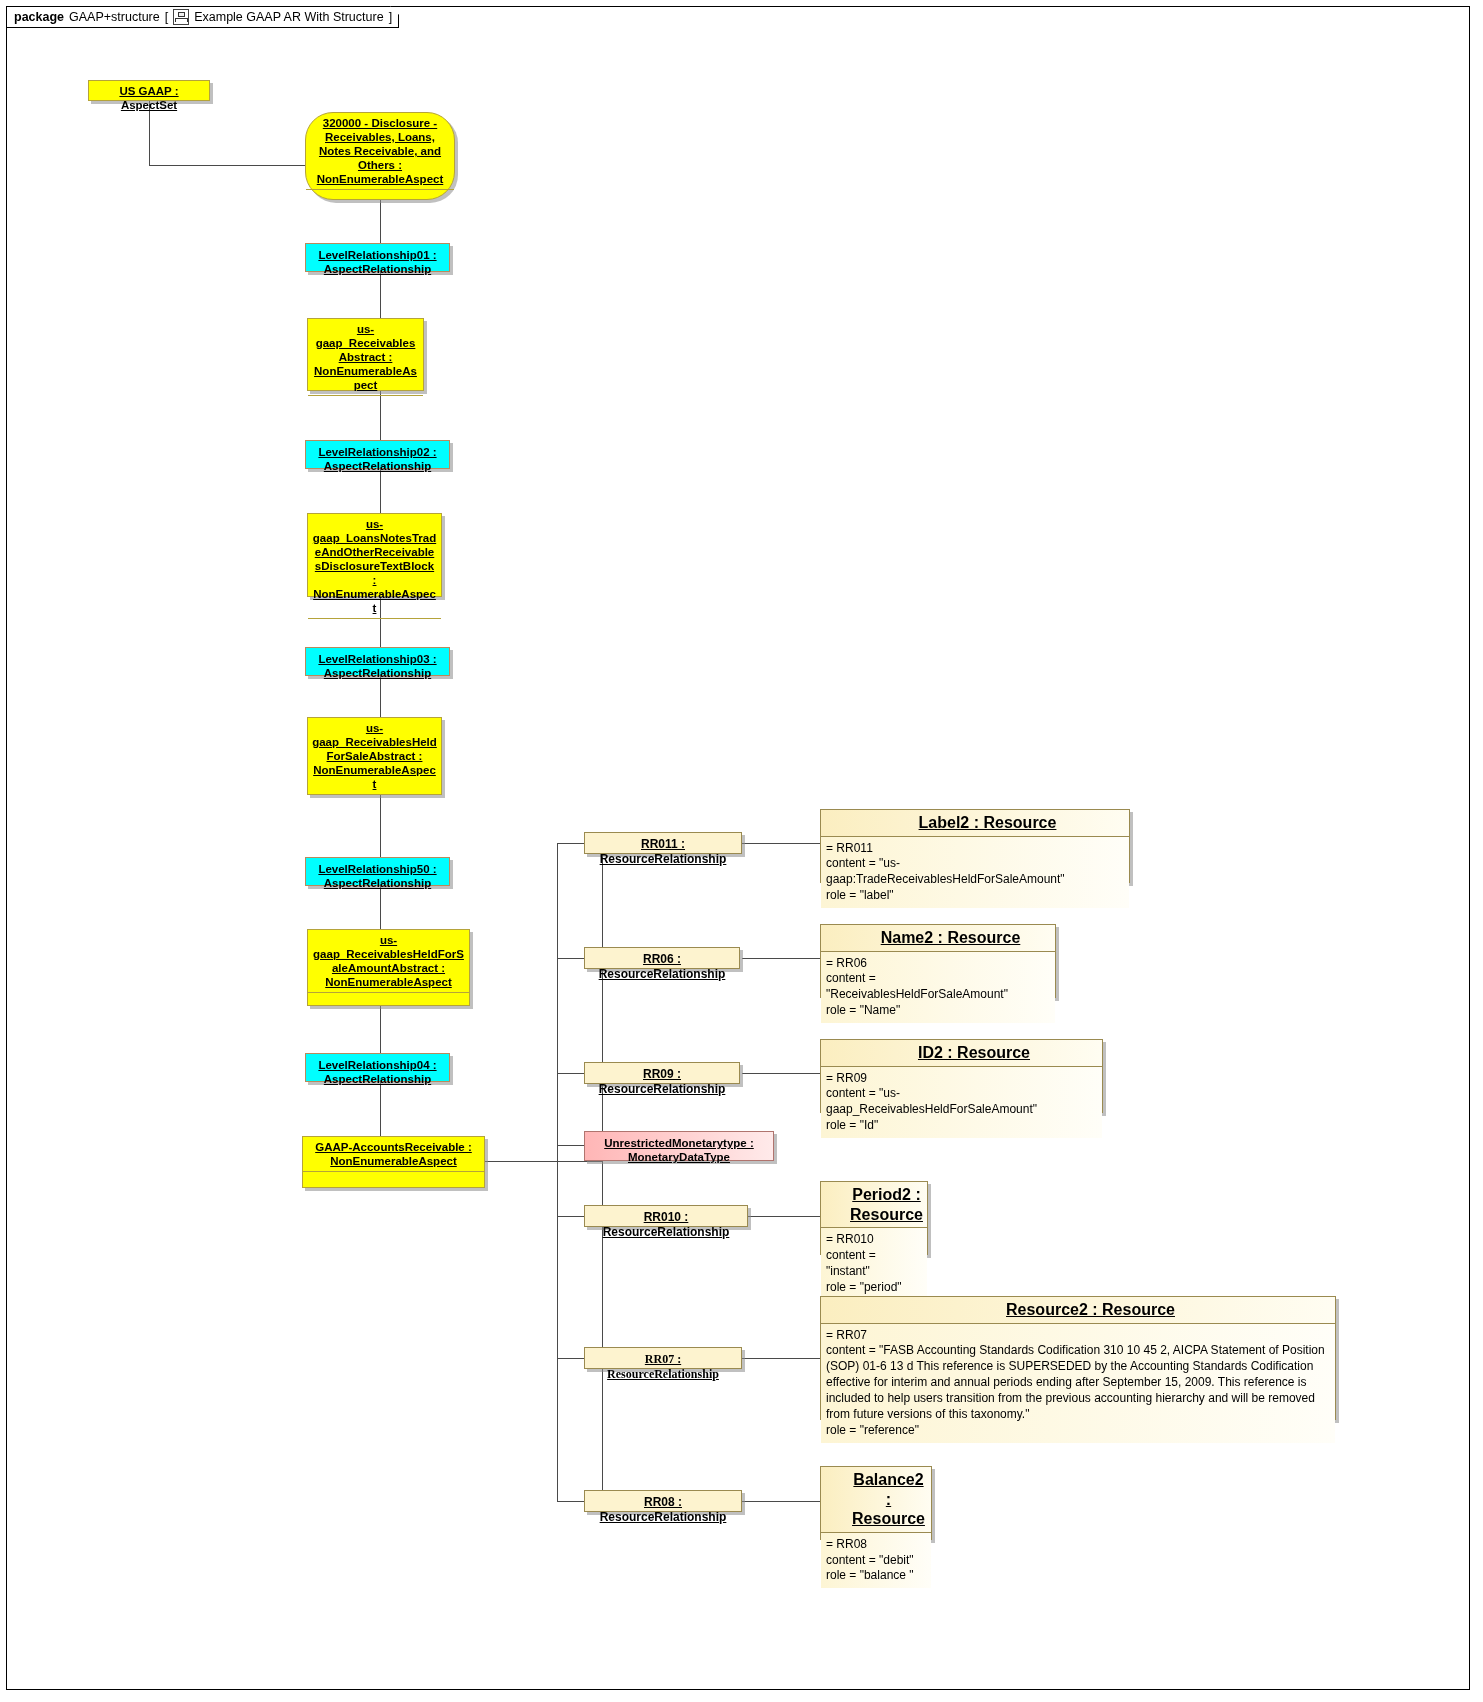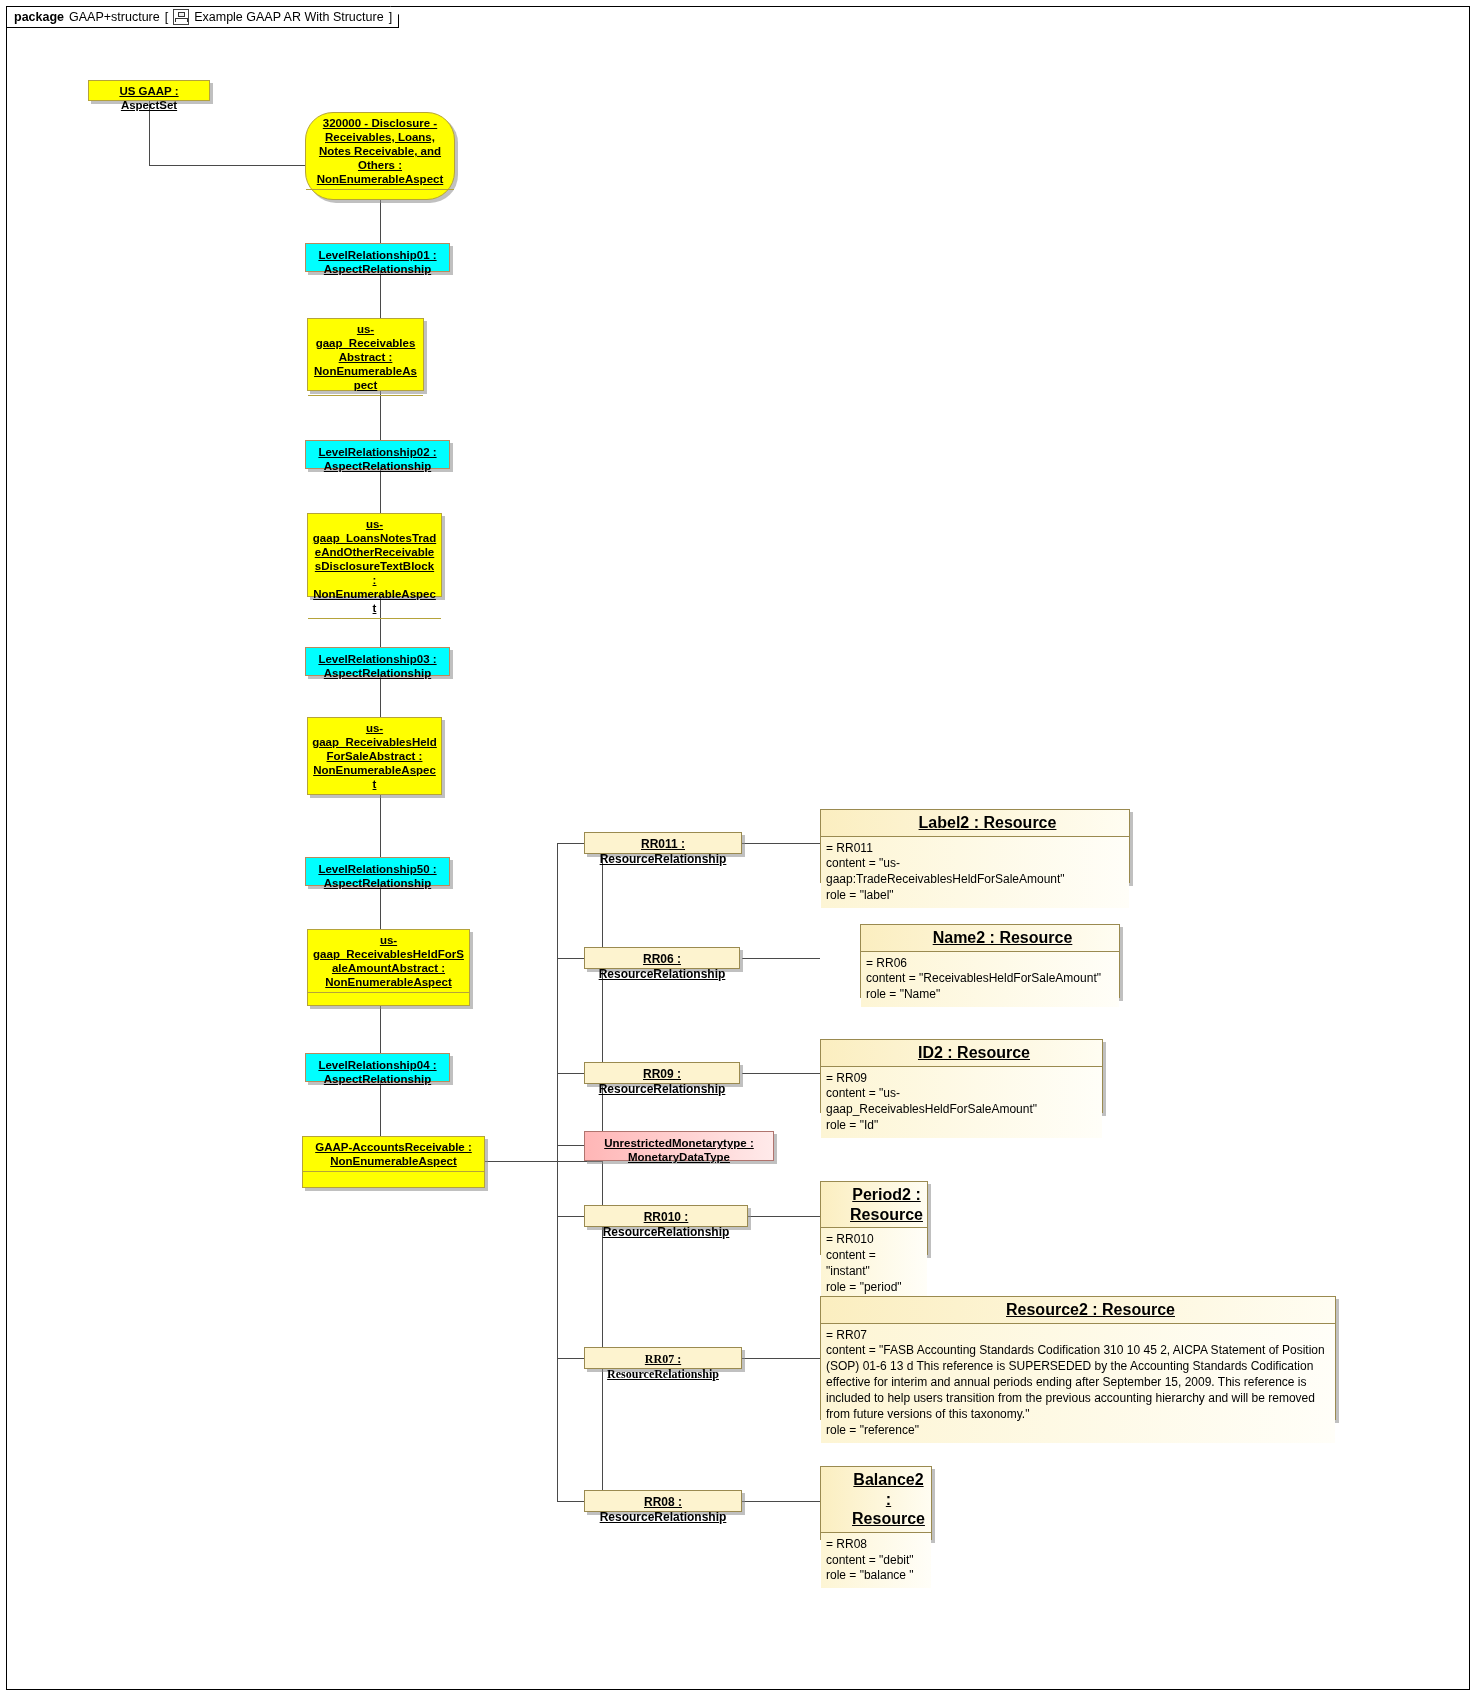--- a/index.html
+++ b/index.html
@@ -226,21 +226,21 @@
     <div class="hdr">RR08 : ResourceRelationship</div>
   </div>
 
   <div class="node n-res" style="left:820px;top:809px;width:310px;height:74px;">
     <div class="hdr">Label2 : Resource</div>
     <div class="body">= RR011
 content = "us-gaap:TradeReceivablesHeldForSaleAmount"
 role = "label"</div>
   </div>
 
-  <div class="node n-res" style="left:820px;top:924px;width:260px;height:74px;margin-left:40px;">
+  <div class="node n-res" style="left:820px;top:924px;width:236px;height:74px;">
     <div class="hdr">Name2 : Resource</div>
     <div class="body">= RR06
 content = "ReceivablesHeldForSaleAmount"
 role = "Name"</div>
   </div>
 
   <div class="node n-res" style="left:820px;top:1039px;width:283px;height:74px;">
     <div class="hdr">ID2 : Resource</div>
     <div class="body">= RR09
 content = "us-gaap_ReceivablesHeldForSaleAmount"

